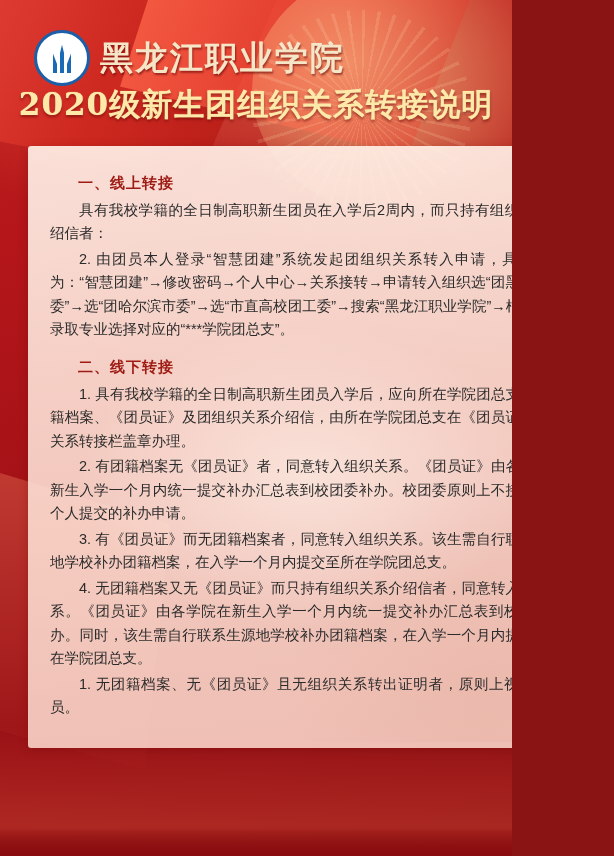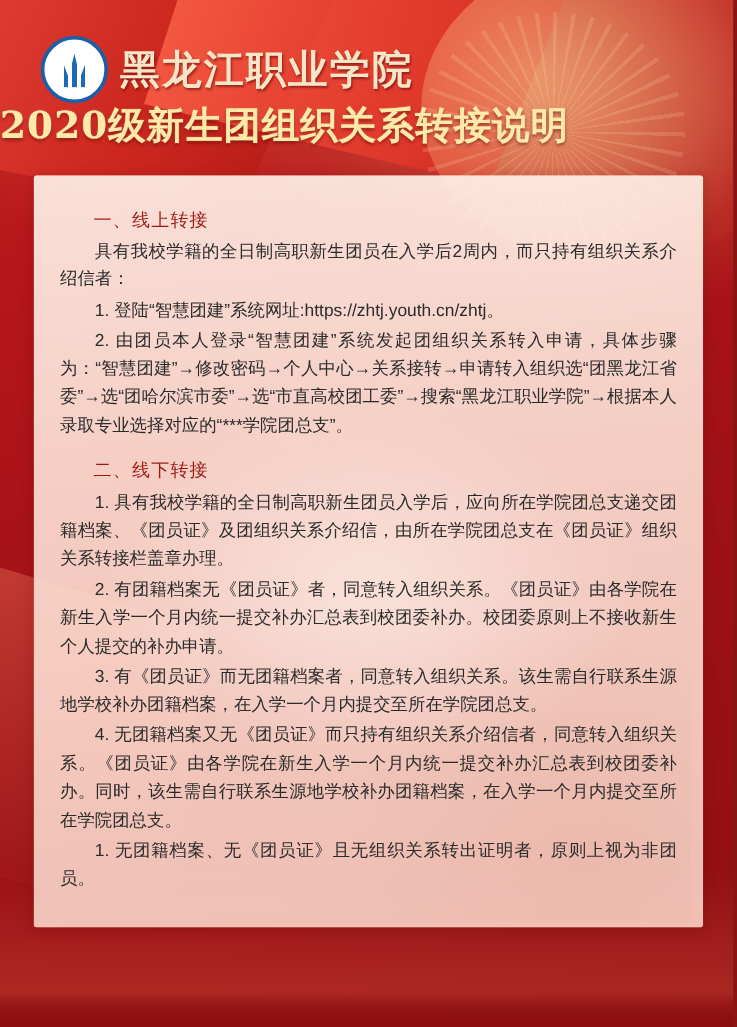--- a/index.html
+++ b/index.html
@@ -9,21 +9,21 @@
   }
   body {
     width: 614px;
     height: 856px;
     overflow: hidden;
     font-family: "Liberation Sans", sans-serif;
   }
 
   .poster {
     position: relative;
-    width: 611px;
+    width: 512px;
     height: 856px;
     overflow: hidden;
     background:
       radial-gradient(ellipse 420px 260px at 76% 10%, rgba(255,190,120,0.38), rgba(255,150,90,0) 70%),
       radial-gradient(ellipse 300px 220px at 18% 6%, rgba(255,120,90,0.30), rgba(255,120,90,0) 70%),
       linear-gradient(160deg, #c3231c 0%, #b5161a 22%, #a01116 55%, #8e0f13 100%);
   }
 
   
   .flag-a {
@@ -98,21 +98,21 @@
     font-size: 33px;
     font-weight: bold;
     letter-spacing: 2px;
     color: #f6e6c8;
     text-shadow: 1px 2px 2px rgba(90,0,0,0.55);
     white-space: nowrap;
   }
 
   .poster-title {
     position: relative;
-    text-align: left;
+    text-align: center;
     margin-top: 16px;
     font-family: "DejaVu Serif", "Liberation Serif", serif;
     font-size: 31px;
     font-weight: bold;
     letter-spacing: 1px;
     color: #ffe9a8;
     text-shadow: 0 2px 3px rgba(95,0,0,0.6), 0 0 1px #fff2bf;
   }
 
   
@@ -131,21 +131,21 @@
   }
   .card-watermark {
     position: absolute; right: 10px; bottom: 6px; width: 300px; height: 280px;
     background:
       radial-gradient(circle at 70% 80%, rgba(220,150,130,0.18), rgba(220,150,130,0) 65%);
     pointer-events: none;
   }
 
   .section-title {
     color: #9e1b14;
-    font-weight: normal;
+    font-weight: bold;
     font-size: 15px;
     margin: 6px 0 6px 28px;
     letter-spacing: 1px;
     position: relative;
   }
   .para {
     position: relative;
     color: #2b2b2b;
     font-size: 14.5px;
     line-height: 1.62;
@@ -178,21 +178,20 @@
     <div class="school-name">黑龙江职业学院</div>
   </div>
 
   <div class="poster-title">2020级新生团组织关系转接说明</div>
 
   <div class="card">
     <div class="card-watermark"></div>
 
     <div class="section-title">一、线上转接</div>
     <p class="para">具有我校学籍的全日制高职新生团员在入学后2周内，而只持有组织关系介绍信者：</p>
-    <p class="para">1. 登陆“智慧团建”系统网址:https://zhtj.youth.cn/zhtj。</p>
     <p class="para">2. 由团员本人登录“智慧团建”系统发起团组织关系转入申请，具体步骤为：“智慧团建”→修改密码→个人中心→关系接转→申请转入组织选“团黑龙江省委”→选“团哈尔滨市委”→选“市直高校团工委”→搜索“黑龙江职业学院”→根据本人录取专业选择对应的“***学院团总支”。</p>
 
     <div class="spacer-sm"></div>
 
     <div class="section-title">二、线下转接</div>
     <p class="para">1. 具有我校学籍的全日制高职新生团员入学后，应向所在学院团总支递交团籍档案、《团员证》及团组织关系介绍信，由所在学院团总支在《团员证》组织关系转接栏盖章办理。</p>
     <p class="para">2. 有团籍档案无《团员证》者，同意转入组织关系。《团员证》由各学院在新生入学一个月内统一提交补办汇总表到校团委补办。校团委原则上不接收新生个人提交的补办申请。</p>
     <p class="para">3. 有《团员证》而无团籍档案者，同意转入组织关系。该生需自行联系生源地学校补办团籍档案，在入学一个月内提交至所在学院团总支。</p>
     <p class="para">4. 无团籍档案又无《团员证》而只持有组织关系介绍信者，同意转入组织关系。《团员证》由各学院在新生入学一个月内统一提交补办汇总表到校团委补办。同时，该生需自行联系生源地学校补办团籍档案，在入学一个月内提交至所在学院团总支。</p>
     <p class="para">1. 无团籍档案、无《团员证》且无组织关系转出证明者，原则上视为非团员。</p>

